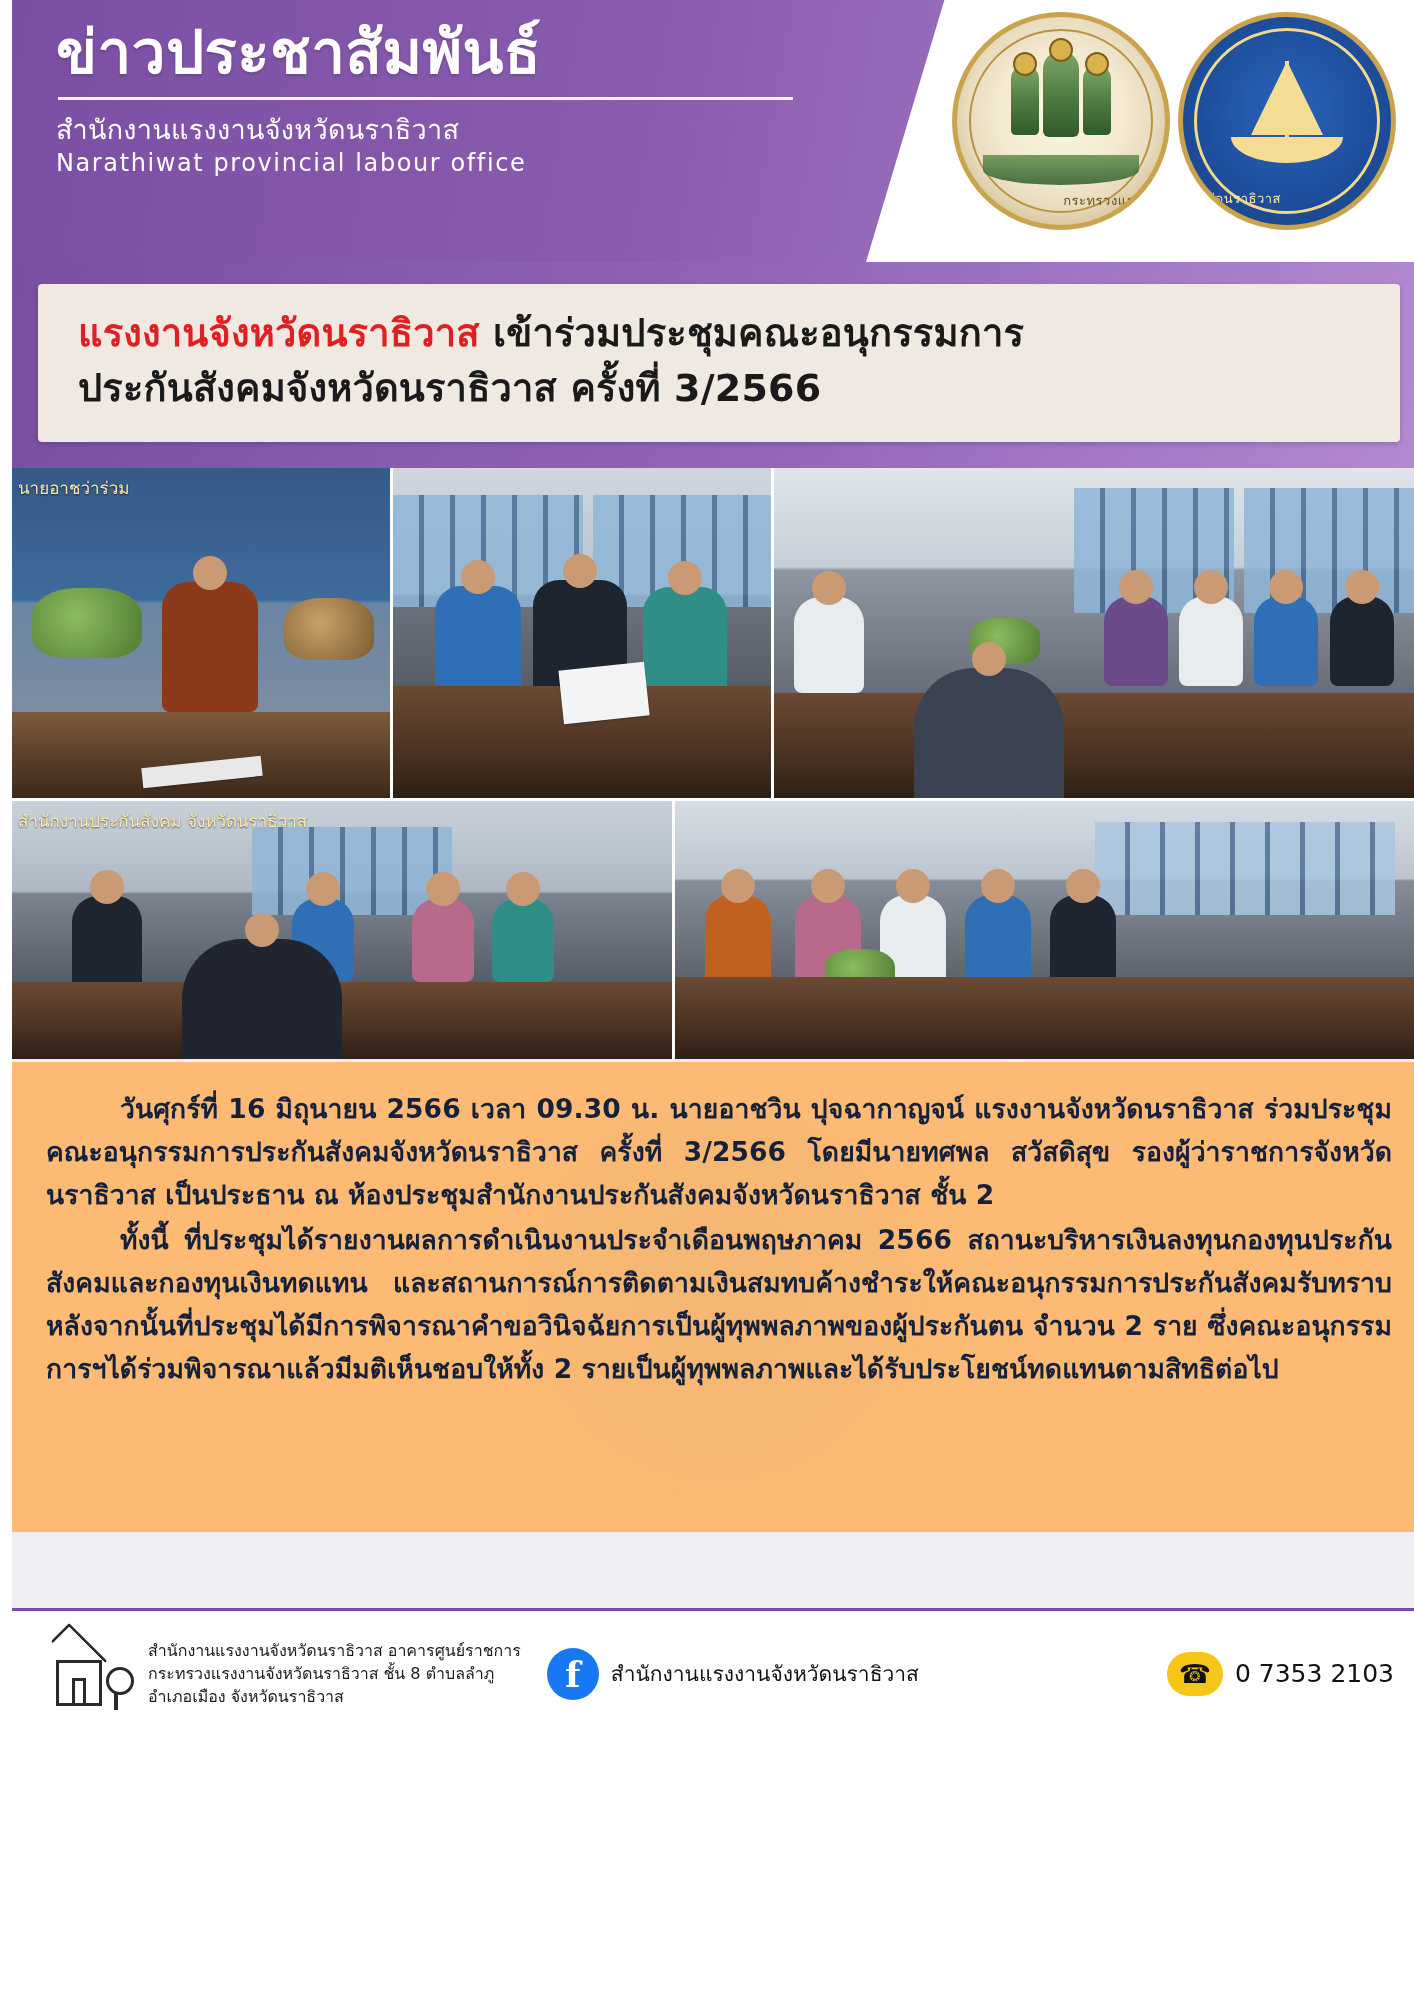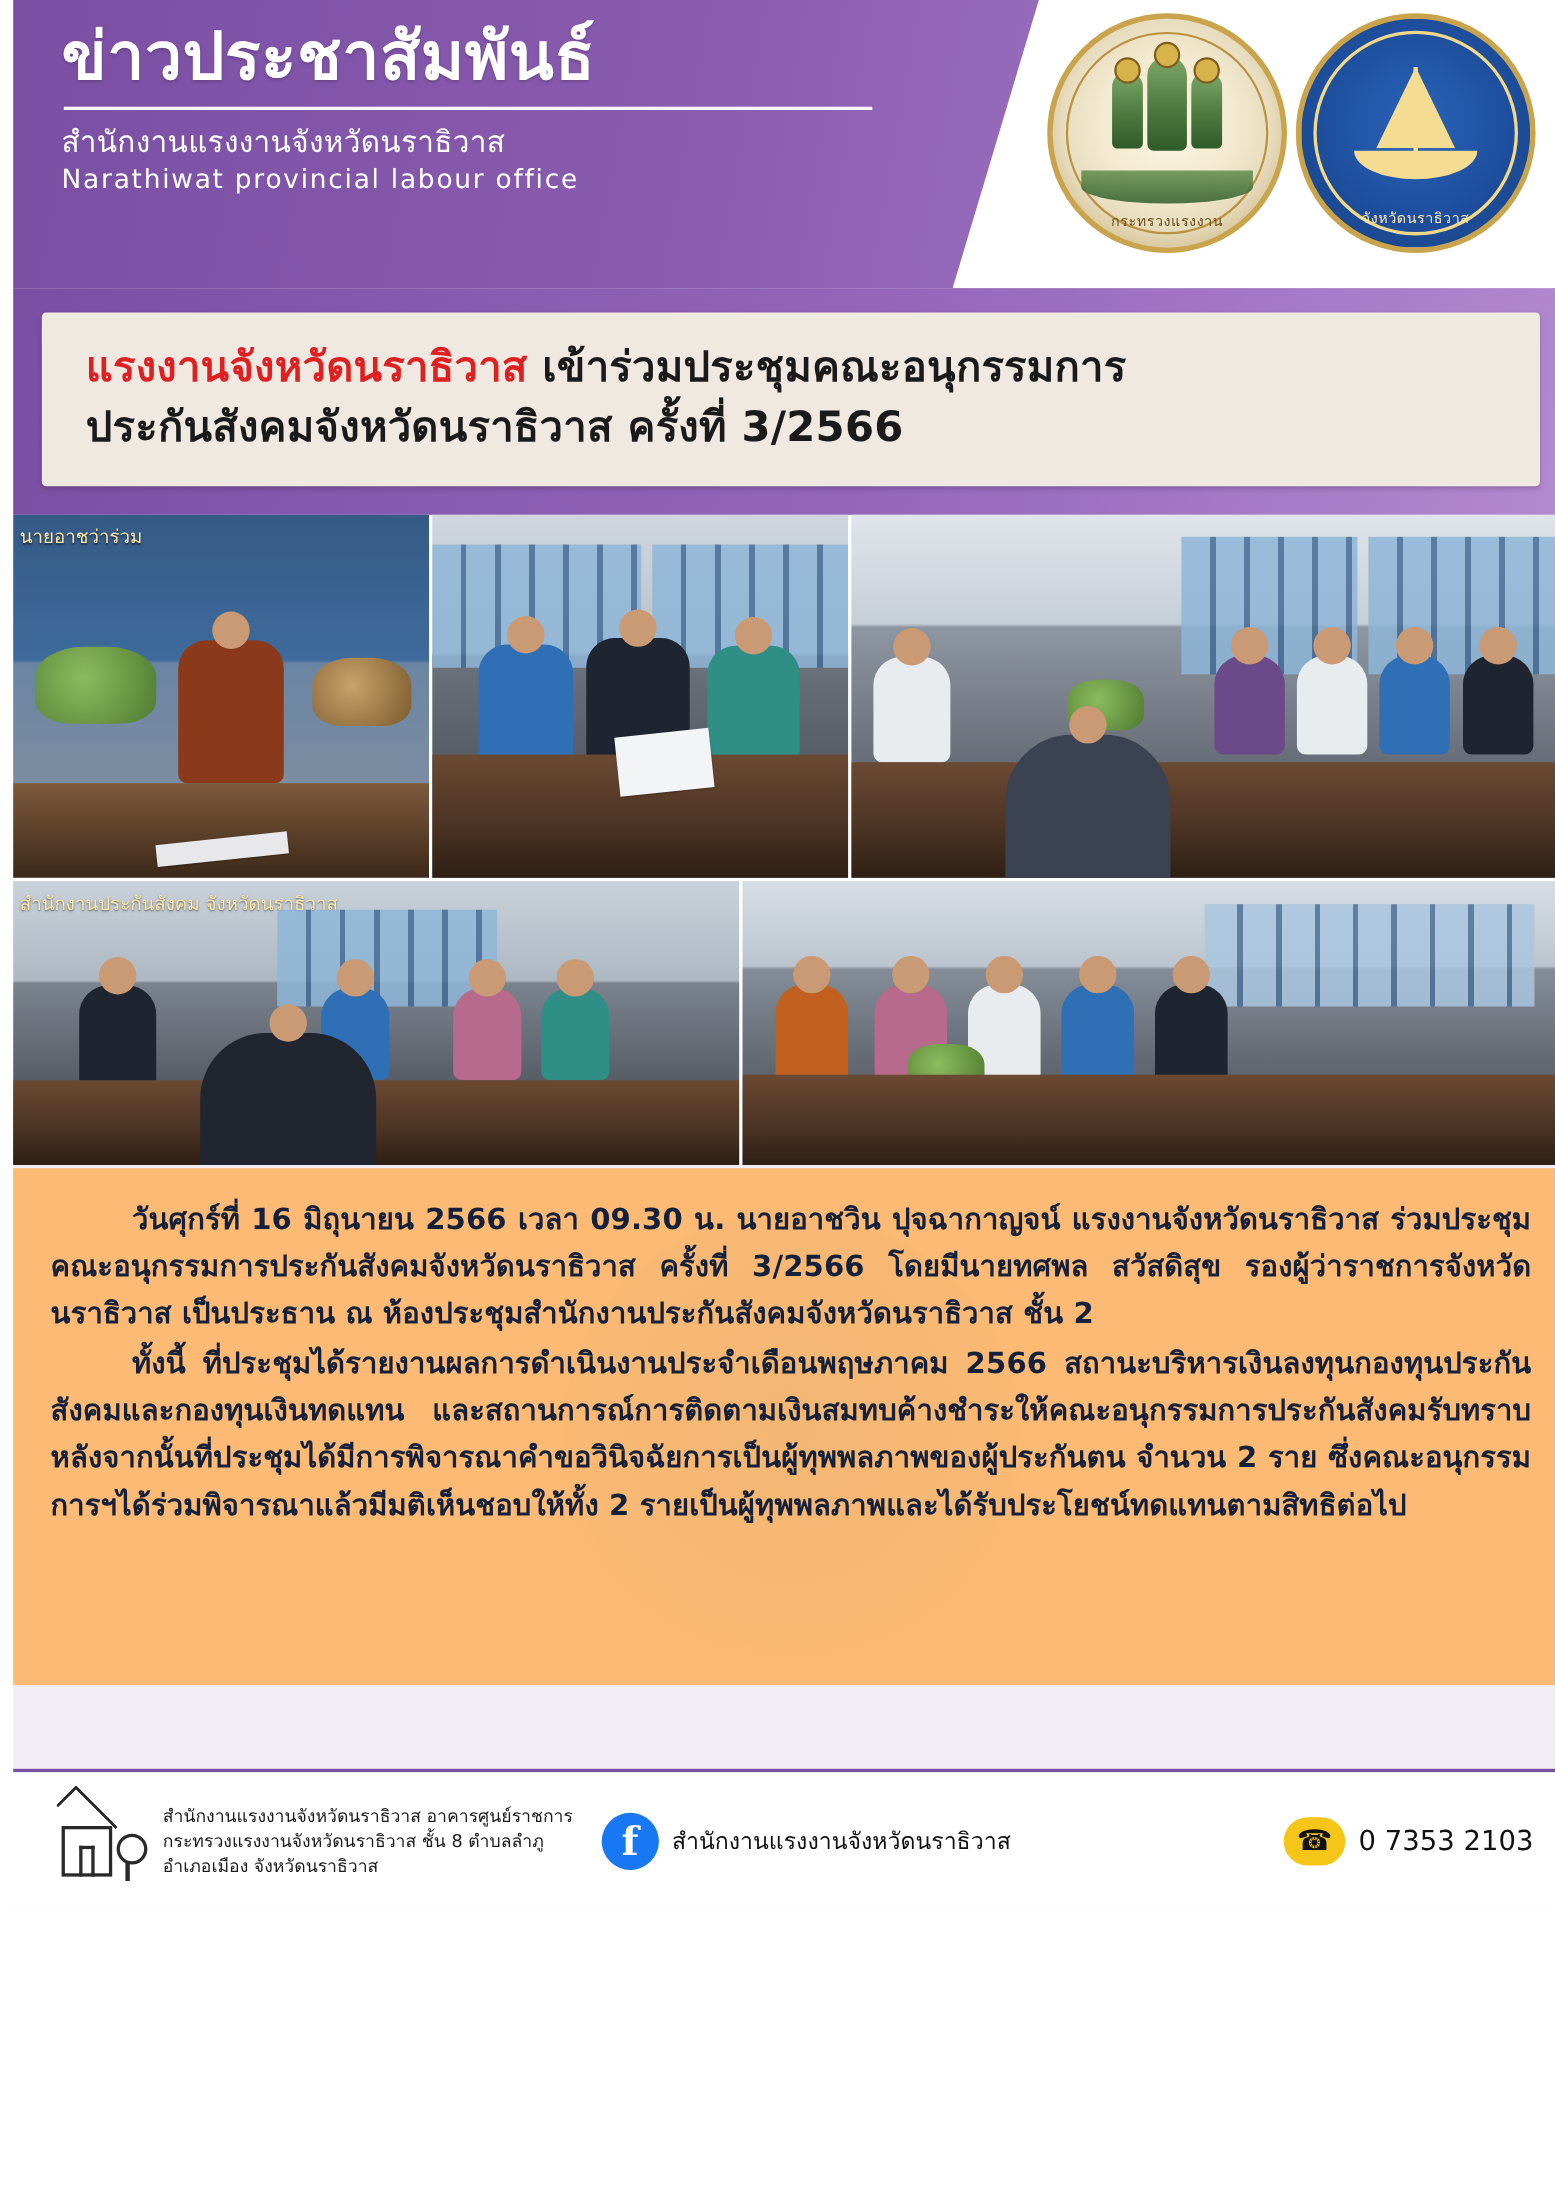--- a/index.html
+++ b/index.html
@@ -117,21 +117,21 @@
     position: absolute;
     left: 26px; right: 26px; bottom: 40px;
     height: 30px;
     border-radius: 0 0 50% 50%;
     background: linear-gradient(180deg, #5f8f4a, #2e5b2a);
     opacity: .85;
   }
   .seal-ring-text {
     position: absolute;
     left: 0; right: 0; bottom: 14px;
-    text-align: center;
+    text-align: right;
     font-size: 13px;
     color: #6b4f18;
     letter-spacing: .5px;
   }
 
   .seal-prov {
     background: radial-gradient(circle at 50% 45%, #2a63b8 0%, #1e4f9e 55%, #17407f 100%);
     border: 5px solid #c9a44c;
   }
   .seal-prov::before {
@@ -161,21 +161,21 @@
     border-radius: 0 0 50% 50% / 0 0 100% 100%;
   }
   .mast {
     position: absolute;
     left: 58px; top: 0; width: 4px; height: 86px;
     background: #f4dd92;
   }
   .prov-ring-text {
     position: absolute;
     left: 0; right: 0; bottom: 16px;
-    text-align: center;
+    text-align: left;
     font-size: 13px;
     color: #f7e7b0;
     letter-spacing: .5px;
   }
 
   
   .title-band {
     position: relative;
     background: linear-gradient(100deg, #7a4fa3 0%, #9366ba 55%, #b389d0 100%);
     padding: 22px 26px 26px 26px;

